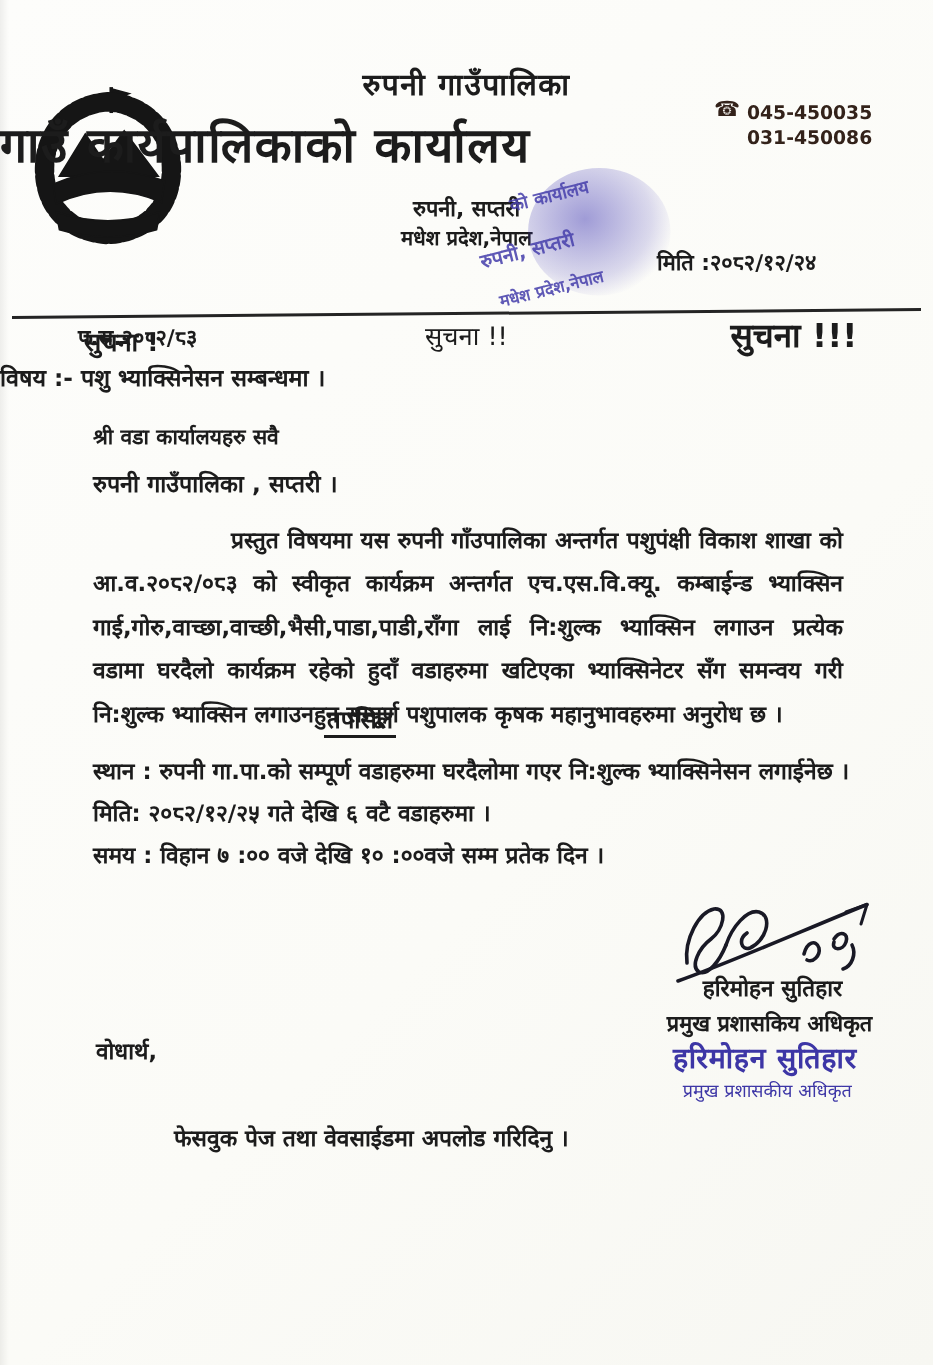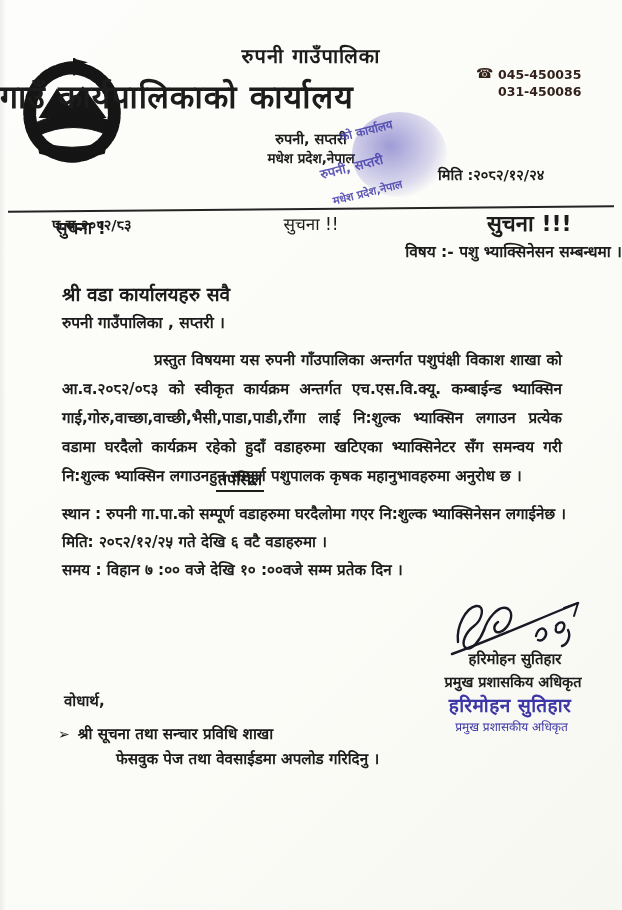--- a/index.html
+++ b/index.html
@@ -27,23 +27,23 @@
   .stamp{top:118px;left:302px;width:170px;height:110px;transform:rotate(-14deg);color:#4a43ad;opacity:.88;}
   .stamp .s-line{white-space:nowrap;font-weight:700;}
   .stamp-blob{top:112px;left:352px;width:95px;height:85px;border-radius:50%;
     background:radial-gradient(ellipse at 40% 40%, rgba(68,60,180,.50), rgba(68,60,180,.18) 55%, rgba(68,60,180,0) 75%);}
   
   .top-rule{top:208px;left:8px;width:606px;border-top:2px solid #242424;transform:rotate(-0.5deg);}
   
   .notice-left{top:216px;left:56px;font-size:17px;font-weight:700;}
   .notice-center{top:212px;left:0;width:100%;text-align:center;font-size:17px;font-weight:400;}
   .notice-right{top:207px;left:487px;font-size:22px;font-weight:700;}
-  .subject{top:240px;left:0;width:100%;text-align:right;font-size:15.5px;font-weight:700;}
+  .subject{top:240px;left:0;width:100%;text-align:left;font-size:15.5px;font-weight:700;}
   
-  .addressee1{top:281px;left:62px;font-size:19px;font-weight:700;}
+  .addressee1{top:281px;left:62px;font-size:14px;font-weight:700;}
   .addressee2{top:311px;left:62px;font-size:15.5px;font-weight:700;}
   
   .body-par{top:346px;left:62px;width:500px;font-size:15.2px;font-weight:600;line-height:29px;text-align:justify;text-indent:92px;}
   
   .tapasil{top:468px;left:0;width:480px;text-align:center;font-size:16px;font-weight:700;}
   .tapasil span{border-bottom:2px solid #1c1c1c;padding:0 2px 1px;}
   .sched-1{top:503px;left:62px;font-size:15.2px;font-weight:600;}
   .sched-2{top:531px;left:62px;font-size:15.2px;font-weight:600;}
   .sched-3{top:559px;left:62px;font-size:15.2px;font-weight:600;}
   
@@ -139,18 +139,15 @@
         <path d="M132,34 c3,6 0,14 -6,16"></path>
       </g>
     </svg>
   </div>
   <div class="abs sig-name">हरिमोहन सुतिहार</div>
   <div class="abs sig-title">प्रमुख प्रशासकिय अधिकृत</div>
   <div class="abs sig-stamp-name">हरिमोहन सुतिहार</div>
   <div class="abs sig-stamp-title">प्रमुख प्रशासकीय अधिकृत</div>
 
   <div class="abs bodharth">वोधार्थ,</div>
-  <div class="abs cc-line1">
-    <span class="cc-bullet">➢</span><span>श्री सूचना तथा सन्चार प्रविधि शाखा</span>
-  </div>
   <div class="abs cc-line2">फेसवुक पेज तथा वेवसाईडमा अपलोड गरिदिनु ।</div>
 
 </div>
 
 </body></html>

